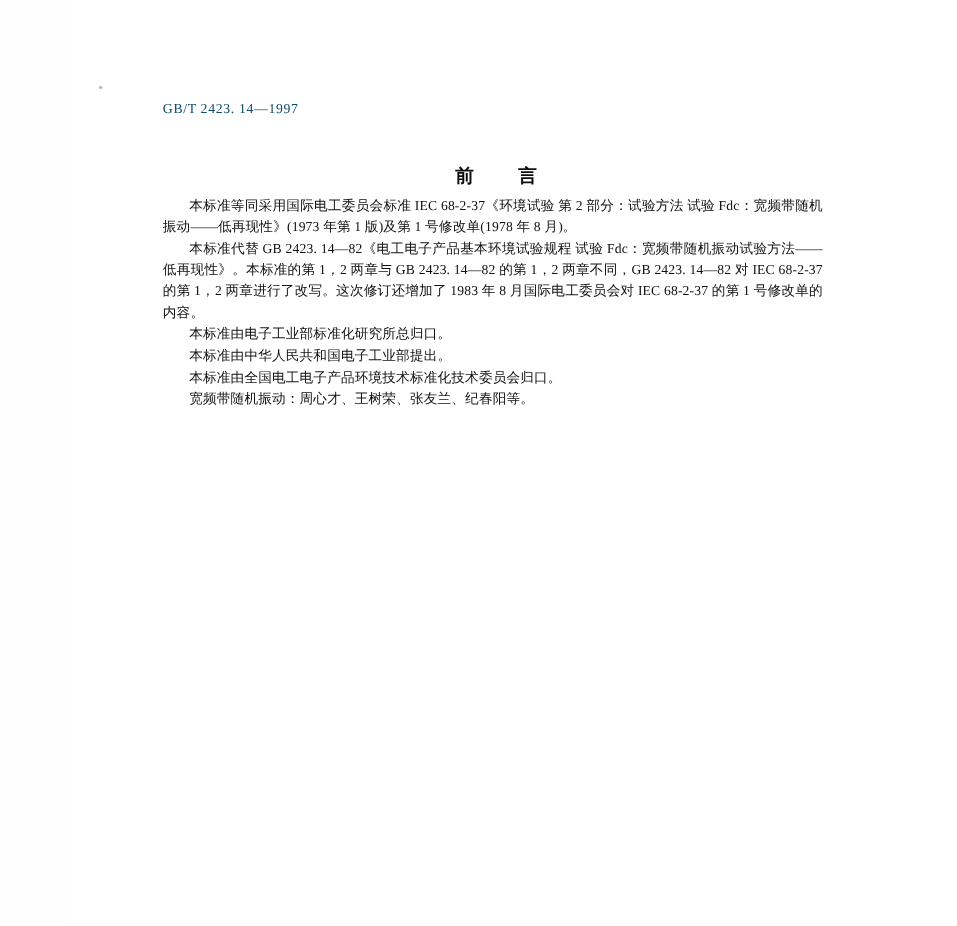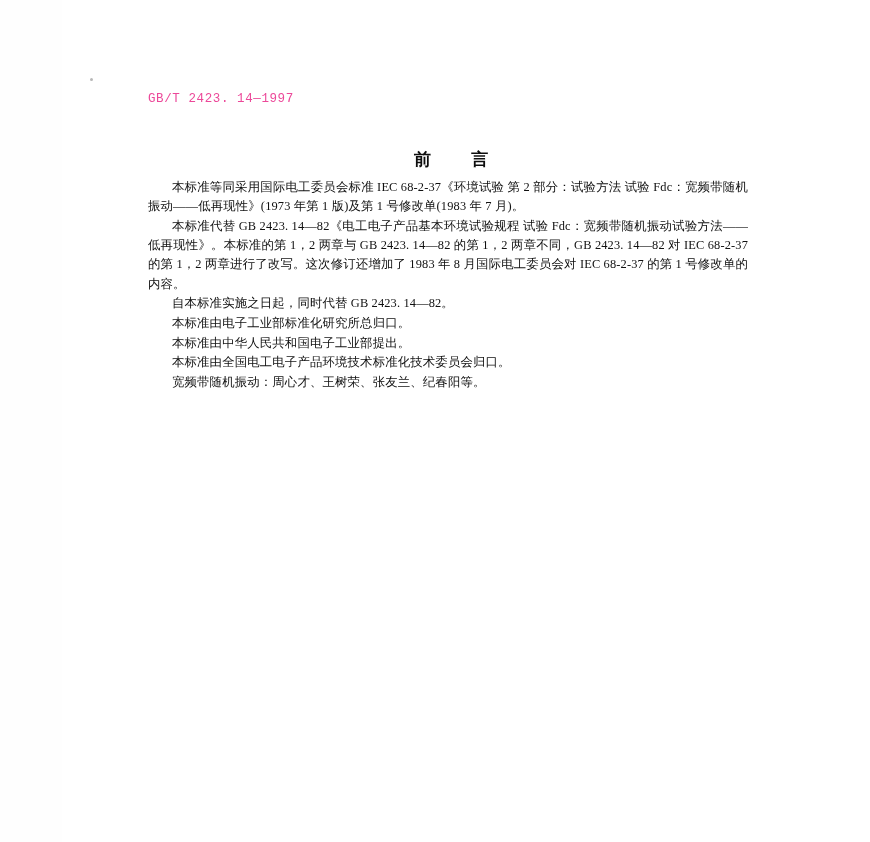--- a/index.html
+++ b/index.html
@@ -40,22 +40,22 @@
     height: 3px;
     background: #b8b8b8;
     border-radius: 50%;
   }
   .std-number {
     position: absolute;
     left: 148px;
     top: 92px;
     font-size: 12.5px;
     letter-spacing: 0.6px;
-    color: #ec4899;
-    font-family: Liberation Mono, monospace;
+    color: #0c4a6e;
+    font-family: Liberation Serif, serif;
     white-space: nowrap;
   }
   .doc-title {
     position: absolute;
     left: 16px;
     top: 148px;
     width: 870px;
     text-align: center;
     font-size: 17px;
     font-weight: bold;
@@ -89,22 +89,21 @@
 <div class="page">
 
   <div class="scan-edge-left"></div>
   <div class="speck"></div>
 
   <div class="std-number">GB/T 2423. 14—1997</div>
 
   <div class="doc-title">前    言</div>
 
   <div class="body-block">
-    <p class="para indent">本标准等同采用国际电工委员会标准 IEC 68-2-37《环境试验   第 2 部分：试验方法   试验 Fdc：宽频带随机振动——低再现性》(1973 年第 1 版)及第 1 号修改单(1983 年 7 月)。</p>
+    <p class="para indent">本标准等同采用国际电工委员会标准 IEC 68-2-37《环境试验   第 2 部分：试验方法   试验 Fdc：宽频带随机振动——低再现性》(1973 年第 1 版)及第 1 号修改单(1978 年 8 月)。</p>
     <p class="para indent">本标准代替 GB 2423. 14—82《电工电子产品基本环境试验规程   试验 Fdc：宽频带随机振动试验方法——低再现性》。本标准的第 1，2 两章与 GB 2423. 14—82 的第 1，2 两章不同，GB 2423. 14—82 对 IEC 68-2-37 的第 1，2 两章进行了改写。这次修订还增加了 1983 年 8 月国际电工委员会对 IEC 68-2-37 的第 1 号修改单的内容。</p>
-    <p class="para indent">自本标准实施之日起，同时代替 GB 2423. 14—82。</p>
     <p class="para indent">本标准由电子工业部标准化研究所总归口。</p>
     <p class="para indent">本标准由中华人民共和国电子工业部提出。</p>
     <p class="para indent">本标准由全国电工电子产品环境技术标准化技术委员会归口。</p>
     <p class="para indent">宽频带随机振动：周心才、王树荣、张友兰、纪春阳等。</p>
   </div>
 
 </div>
 
 </body></html>

